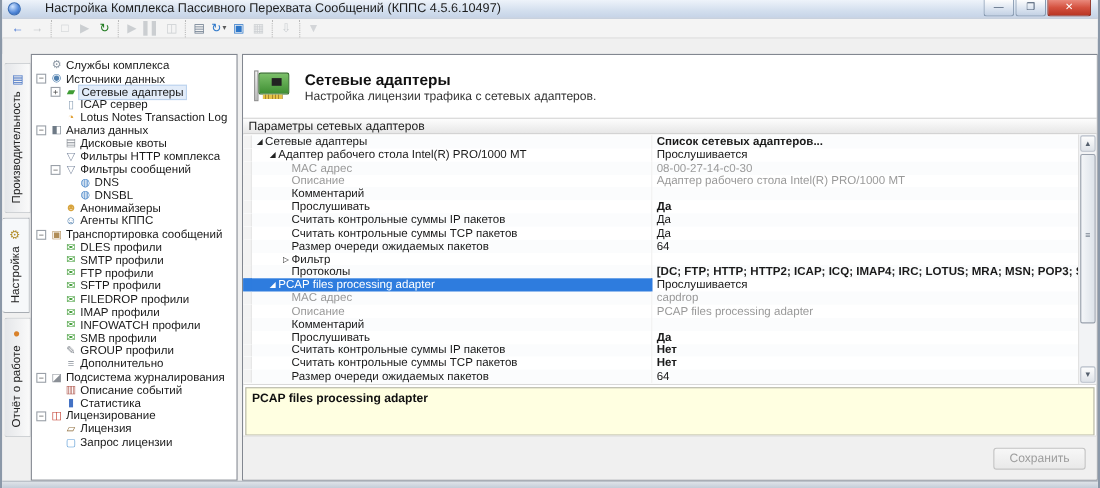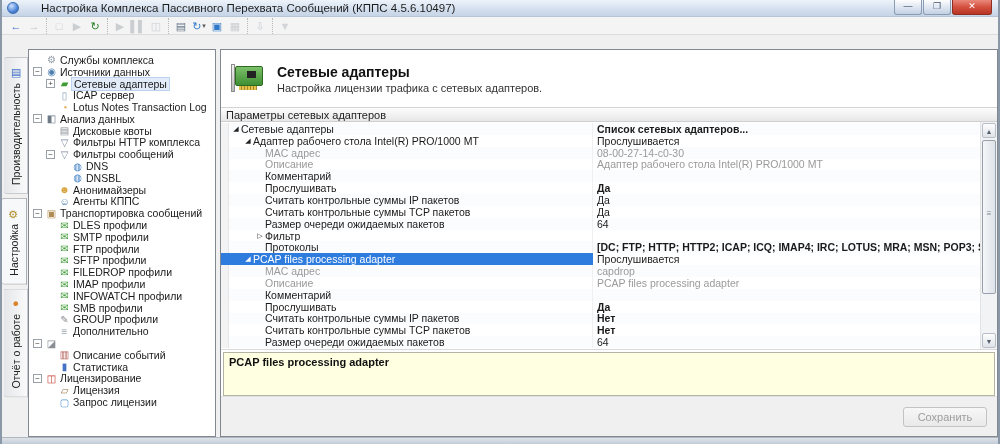--- a/index.html
+++ b/index.html
@@ -377,20 +377,21 @@
         <div class="treerow">
         <span class="ind" style="width: 17px;"></span>
         <span class="noexp"></span>
         <span class="ticon" style="color: rgb(154, 160, 168);">≡</span>
         <span class="tlabel">Дополнительно</span>
       </div>
         <div class="treerow">
         <span class="ind" style="width: 4px;"></span>
         <span class="exp">−</span>
         <span class="ticon" style="color: rgb(138, 143, 150);">◪</span>
+        <span class="tlabel">Подсистема журналирования</span>
       </div>
         <div class="treerow">
         <span class="ind" style="width: 17px;"></span>
         <span class="noexp"></span>
         <span class="ticon" style="color: rgb(176, 90, 80);">▥</span>
         <span class="tlabel">Описание событий</span>
       </div>
         <div class="treerow">
         <span class="ind" style="width: 17px;"></span>
         <span class="noexp"></span>

